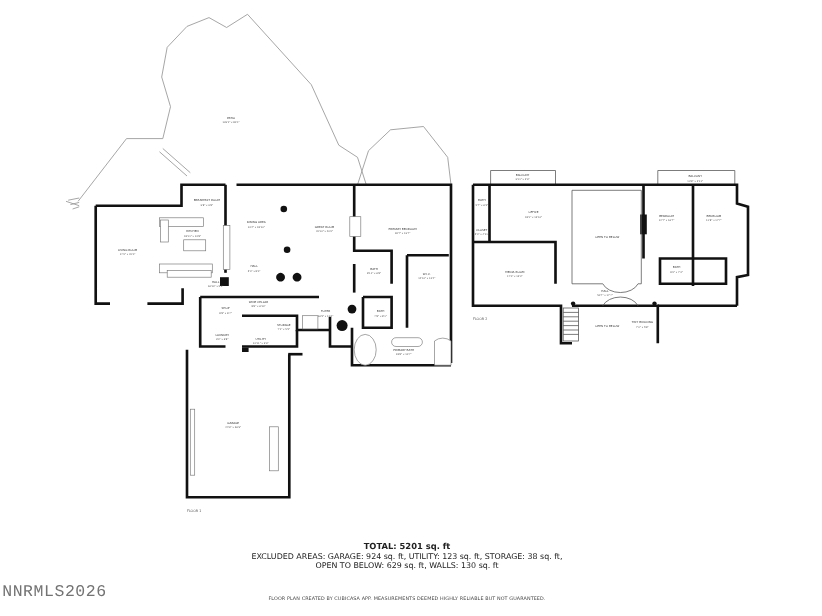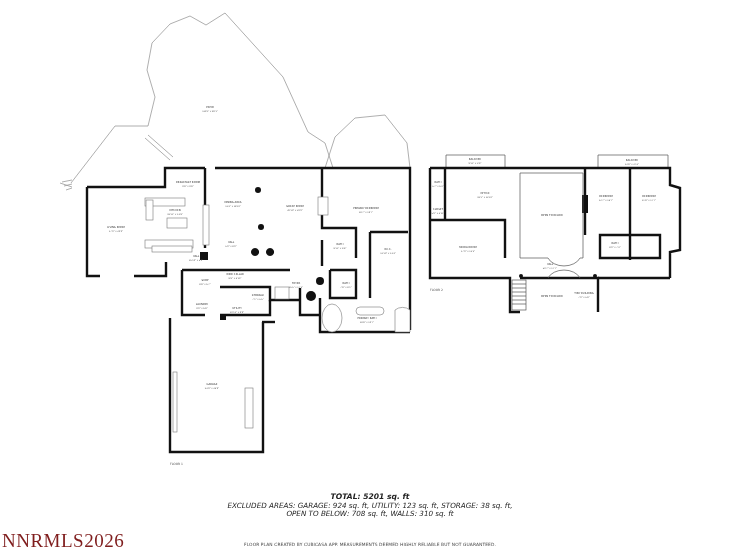--- a/index.html
+++ b/index.html
@@ -6,24 +6,24 @@
   body { width: 747px; height: 560px; position: relative; overflow: hidden; font-family: "DejaVu Sans", sans-serif; }
   #plan { position: absolute; left: 0; top: 0; width: 747px; height: 560px; }
   .wall { stroke: #111; stroke-width: 2.4; fill: none; }
   .thin { stroke: #555; stroke-width: 0.7; fill: none; }
   .patio { stroke: #9a9a9a; stroke-width: 0.8; fill: none; }
   .fixture { stroke: #777; stroke-width: 0.6; fill: #fff; }
   .solid { fill: #111; }
   .rlabel { font-size: 2.6px; fill: #333; text-anchor: middle; font-family: "DejaVu Sans", sans-serif; }
   .rdim { font-size: 2.2px; fill: #555; text-anchor: middle; font-family: "DejaVu Sans", sans-serif; }
   .floorlbl { font-size: 3px; fill: #555; font-family: "DejaVu Sans", sans-serif; }
-  .summary { position: absolute; left: 220px; top: 493px; width: 300px; text-align: center; font-size: 7.2px; line-height: 8.6px; color: #222; font-family: "DejaVu Sans", sans-serif; font-style: italic; }
+  .summary { position: absolute; left: 220px; top: 493px; width: 300px; text-align: center; font-size: 7.2px; line-height: 8.6px; color: #222; font-family: "DejaVu Sans", sans-serif; }
   .summary .total { font-weight: bold; font-size: 7.6px; }
   .disclaimer { position: absolute; left: 220px; top: 542px; width: 300px; text-align: center; font-size: 4.4px; color: #444; letter-spacing: 0.1px; font-family: "DejaVu Sans", sans-serif; }
-  .watermark { position: absolute; left: 2px; top: 530px; font-size: 19px; color: #7f1d1d; letter-spacing: 0.5px; font-family: Liberation Serif, serif; }
+  .watermark { position: absolute; left: 2px; top: 530px; font-size: 15px; color: #737373; letter-spacing: 0.5px; font-family: Liberation Mono, monospace; }
 </style>
 </head>
 <body>
 
 <svg id="plan" viewBox="0 0 747 560" xmlns="http://www.w3.org/2000/svg">
 
   <g>
     <path class="patio" d="M71,183 L115,126 L148,126 L155,97 L147,70 L152,43 L170,24 L190,16 L206,25 L225,13 L283,77 L308,132 L325,143 L333,168 M325,168 L335,137 L355,118 L385,115 L407,143 L410,168"></path>
     <path class="patio" d="M72,187 L60,183 M62,182 L72,180 M64,186 L72,184 M66,190 L72,188"></path>
     <path class="patio" d="M145,138 L170,160 M148,135 L173,157"></path>
@@ -166,18 +166,18 @@
     <text class="rdim" x="550" y="269">50'7" x 17'7"</text>
     <text class="rlabel" x="552" y="297">OPEN TO BELOW</text>
     <text class="rlabel" x="584" y="294">TINY BUILDING</text>
     <text class="rdim" x="584" y="298">7'0" x 5'8"</text>
   </g>
 </svg>
 
 <div class="summary">
   <div class="total">TOTAL: 5201 sq. ft</div>
   <div>EXCLUDED AREAS: GARAGE: 924 sq. ft, UTILITY: 123 sq. ft, STORAGE: 38 sq. ft,</div>
-  <div>OPEN TO BELOW: 708 sq. ft, WALLS: 310 sq. ft</div>
+  <div>OPEN TO BELOW: 629 sq. ft, WALLS: 130 sq. ft</div>
 </div>
 
 <div class="disclaimer">FLOOR PLAN CREATED BY CUBICASA APP. MEASUREMENTS DEEMED HIGHLY RELIABLE BUT NOT GUARANTEED.</div>
 
 <div class="watermark">NNRMLS2026</div>
 
 </body></html>

